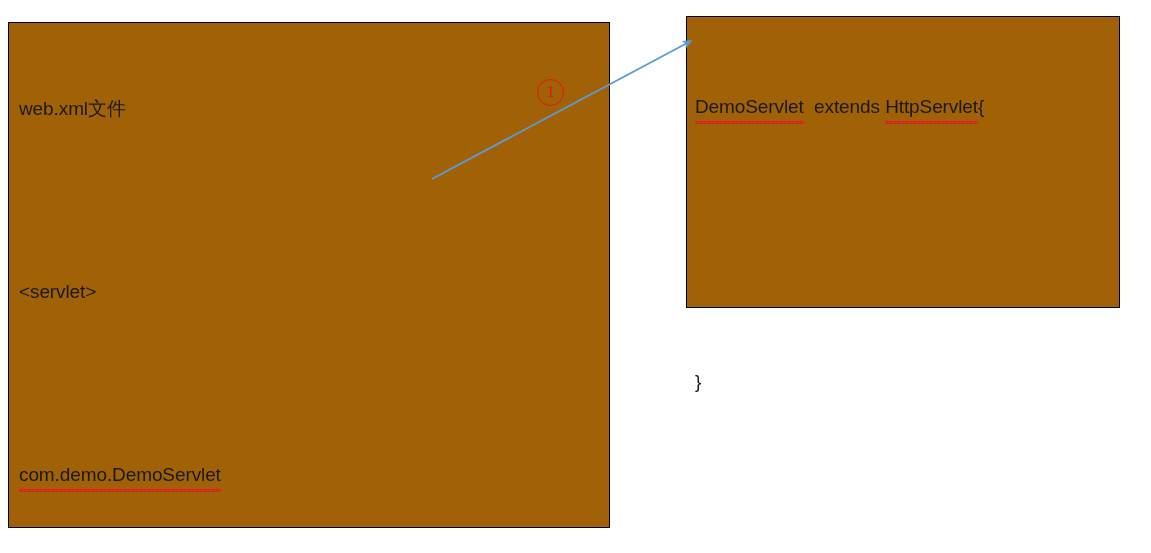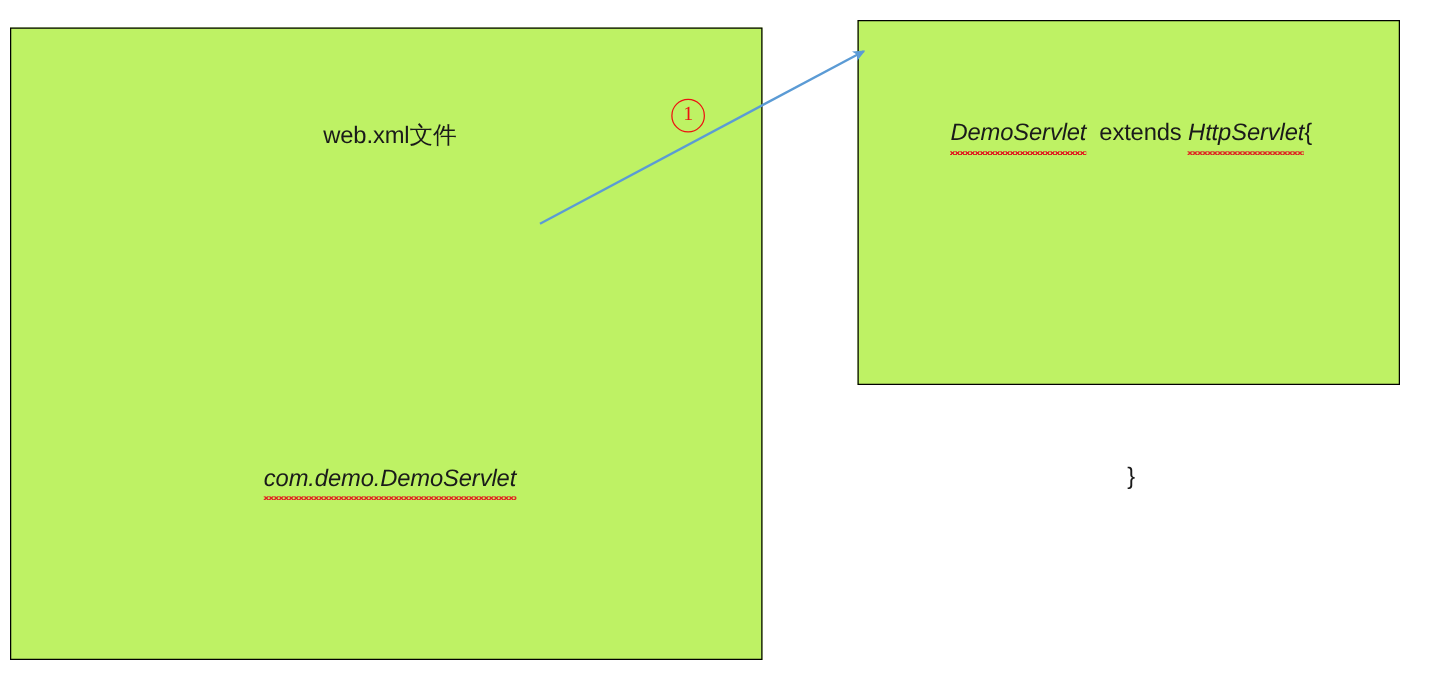--- a/index.html
+++ b/index.html
@@ -17,22 +17,21 @@
     height: 553px;
     background: #ffffff;
     overflow: hidden;
   }
 
   
   .box {
     position: absolute;
     box-sizing: border-box;
     border: 1px solid #000000;
-    background: #bef264;
-    text-align: center;
+    background: #a16207;
   }
   #left-box  { left: 8px;   top: 22px;  width: 602px; height: 506px; }
   #right-box { left: 686px; top: 16px;  width: 434px; height: 292px; }
 
   
   .code-block {
     position: absolute;
     left: 10px;
     top: 8px;
     right: 4px;
@@ -47,21 +46,20 @@
   #right-box .code-block { left: 8px;  top: 14px; }
 
   .line { display: block; height: 30.5px; white-space: pre; }
   .line.blank { color: transparent; }
 
   
   .squiggle {
     position: relative;
     display: inline-block;
     padding-bottom: 1px;
-    font-style: italic;
   }
   .squiggle::after {
     content: "";
     position: absolute;
     left: 0;
     right: 0;
     bottom: 0px;
     height: 3px;
     background-image:
       linear-gradient(135deg, transparent 0 35%, #e02020 35% 65%, transparent 65% 100%),
@@ -99,20 +97,21 @@
 </style>
 </head>
 <body>
 
 <div id="canvas">
 
   <div class="box" id="left-box">
     <div class="code-block">
       <span class="line">web.xml文件</span>
       <span class="line blank"> </span>
+      <span class="line">&lt;servlet&gt;</span>
       <span class="line blank"> </span>
       <span class="line"><span class="squiggle">com.demo.DemoServlet</span></span>
       
       
       
       
       
       
     </div>
   </div>

